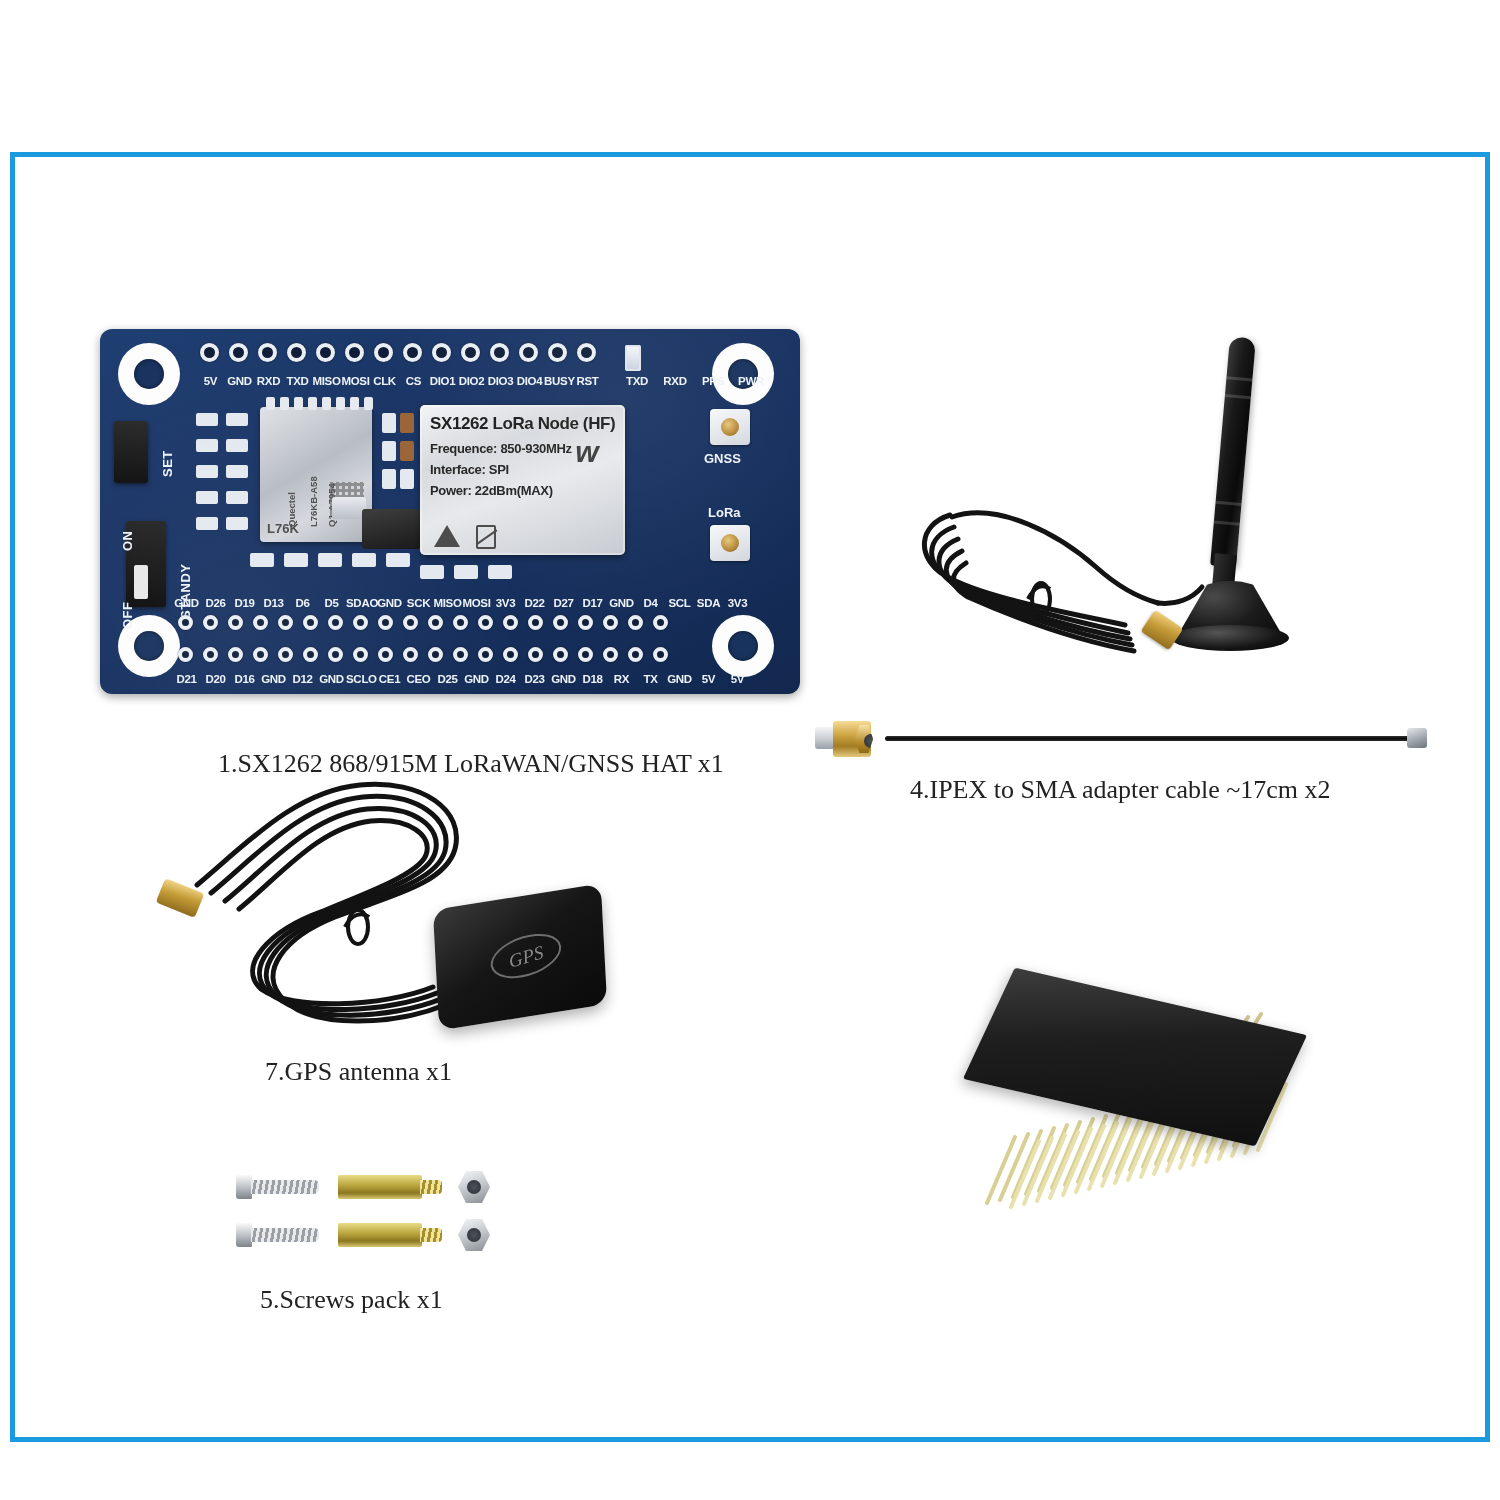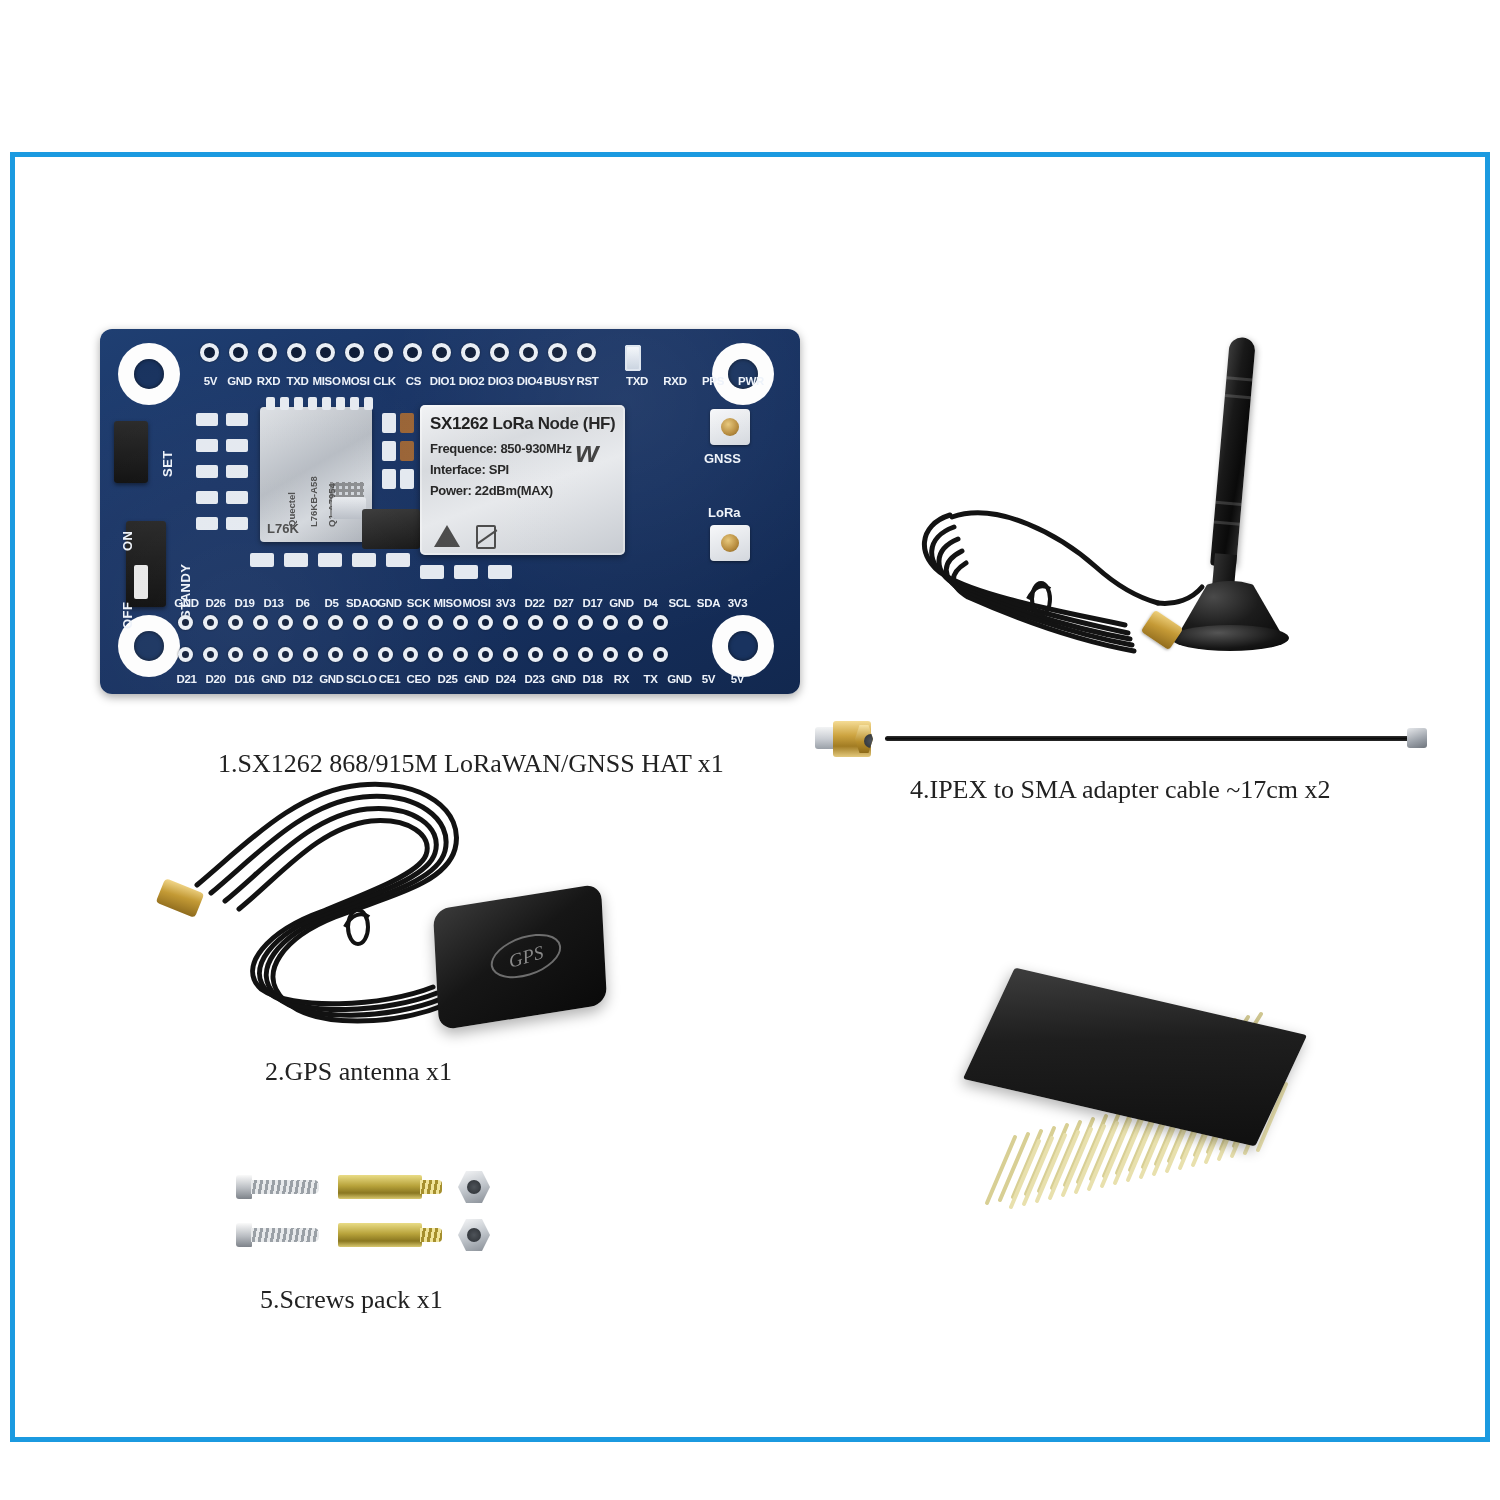--- a/index.html
+++ b/index.html
@@ -662,21 +662,21 @@
             <path d="M200 170 C206 158 216 154 224 160" fill="none" stroke="#121212" stroke-width="4"></path>
             <ellipse cx="213" cy="170" rx="10" ry="17" fill="none" stroke="#121212" stroke-width="4"></ellipse>
           </svg>
         </div>
 
         <div class="gps-puck">
           <div class="oval">GPS</div>
         </div>
         <div class="gps-sma"></div>
 
-        <div class="caption" style="position:absolute; left:120px; top:300px;">2.GPS antenna x1</div>
+        <div class="caption" style="position:absolute; left:120px; top:300px;">7.GPS antenna x1</div>
       </div>
 
       <div class="cell" id="item5">
 
         <div class="screw-row" style="top:0;">
           <div class="screw">
             <div class="head"></div>
               <div class="thread"></div>
           </div>
           <div class="standoff">

